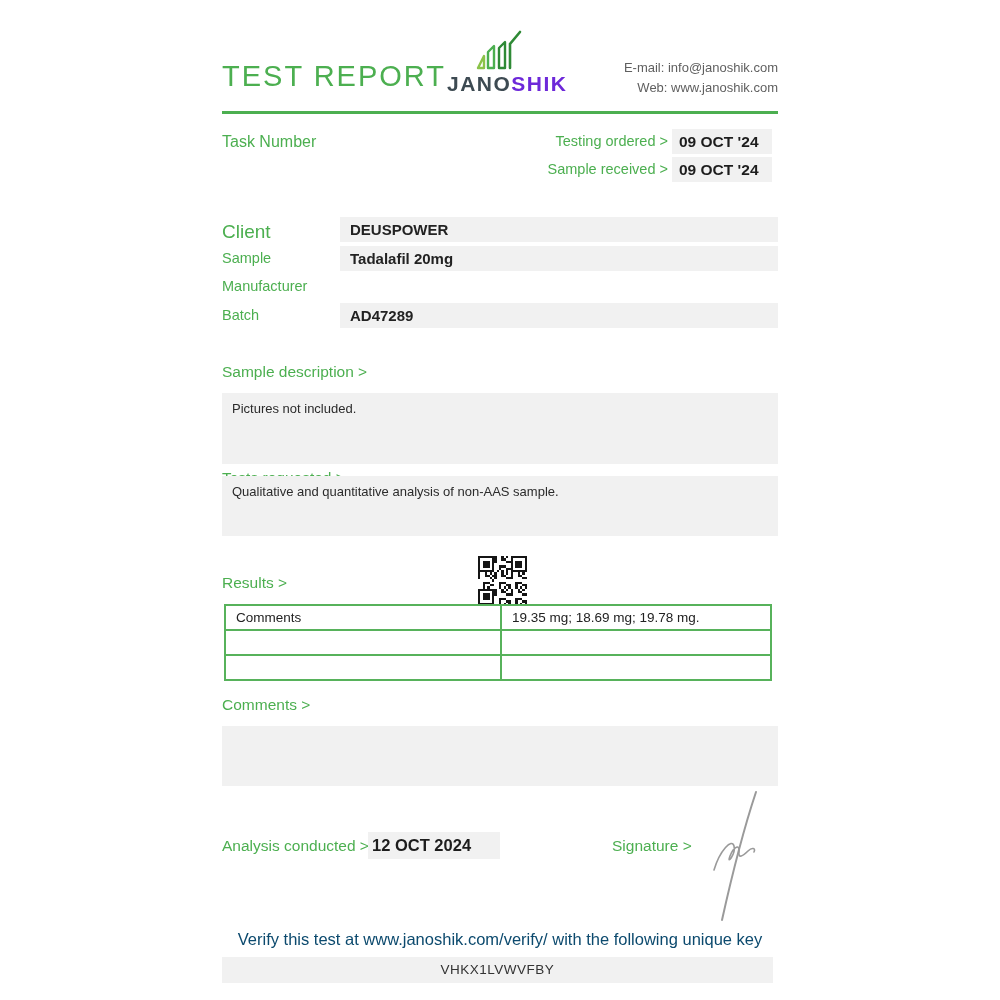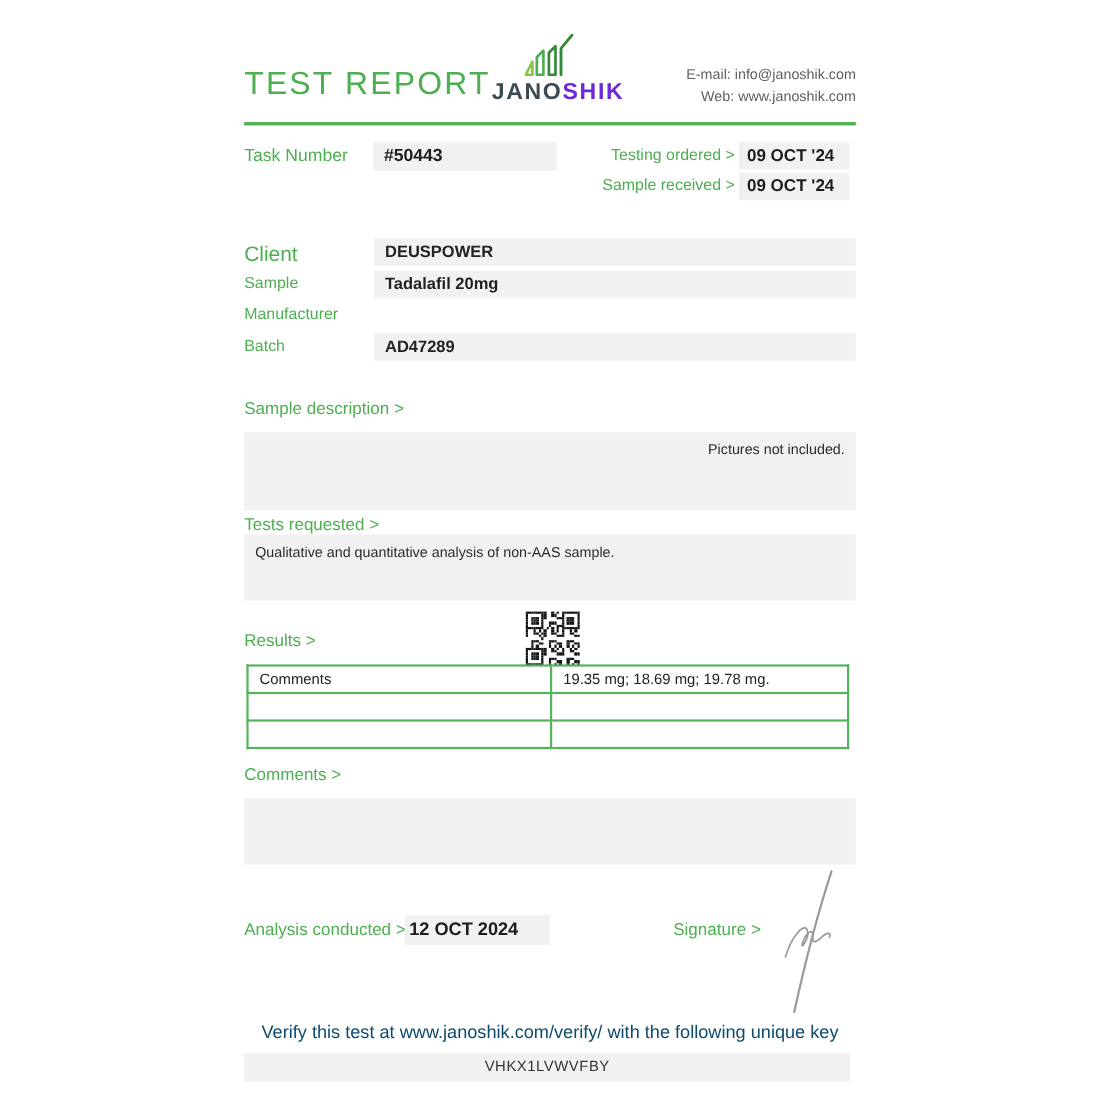--- a/index.html
+++ b/index.html
@@ -46,23 +46,20 @@
   </div>
 
   <div class="abs contact" style="right:222px; top:58px;">
     <div>E-mail: info@janoshik.com</div>
     <div>Web: www.janoshik.com</div>
   </div>
 
   <div class="abs divider" style="left:222px; top:111px; width:556px;"></div>
 
   <div class="abs glabel" style="left:222px; top:133px; font-size:16px;">Task Number</div>
-  <div class="abs gbox" style="left:339px; top:129px; width:167px; height:26px;">
-    <div class="val boldval" style="font-size:16px; line-height:26px;">#50443</div>
-  </div>
 
   <div class="abs glabel" style="left:535px; top:133px; width:133px; text-align:right; font-size:14.5px;">Testing ordered &gt;</div>
   <div class="abs gbox" style="left:672px; top:129px; width:100px; height:25px;">
     <div class="val boldval" style="padding-left:7px; font-size:15.5px;">09 OCT '24</div>
   </div>
 
   <div class="abs glabel" style="left:535px; top:161px; width:133px; text-align:right; font-size:14.5px;">Sample received &gt;</div>
   <div class="abs gbox" style="left:672px; top:157px; width:100px; height:25px;">
     <div class="val boldval" style="padding-left:7px; font-size:15.5px;">09 OCT '24</div>
   </div>
@@ -78,26 +75,26 @@
   </div>
 
   <div class="abs glabel" style="left:222px; top:278px; font-size:14.5px;">Manufacturer</div>
 
   <div class="abs glabel" style="left:222px; top:307px; font-size:14.5px;">Batch</div>
   <div class="abs gbox" style="left:340px; top:303px; width:438px; height:25px;">
     <div class="val">AD47289</div>
   </div>
 
   <div class="abs glabel" style="left:222px; top:363px;">Sample description &gt;</div>
-  <div class="abs gbox secbox" style="left:222px; top:393px; width:556px; height:71px;text-align:right;">
+  <div class="abs gbox secbox" style="left:222px; top:393px; width:556px; height:71px;">
     <span>Pictures not included.</span>
   </div>
 
   <div class="abs glabel" style="left:222px; top:469px;">Tests requested &gt;</div>
-  <div class="abs gbox secbox" style="left:222px; top:486px; width:556px; height:60px;">
+  <div class="abs gbox secbox" style="left:222px; top:476px; width:556px; height:60px;">
     <span>Qualitative and quantitative analysis of non-AAS sample.</span>
   </div>
 
   <div class="abs glabel" style="left:222px; top:574px;">Results &gt;</div>
   <div class="abs qr" style="left:478px; top:556px;">
       <div class="b"></div>
       <div class="b"></div>
       <div class="b"></div>
       <div class="b"></div>
       <div class="b"></div>

